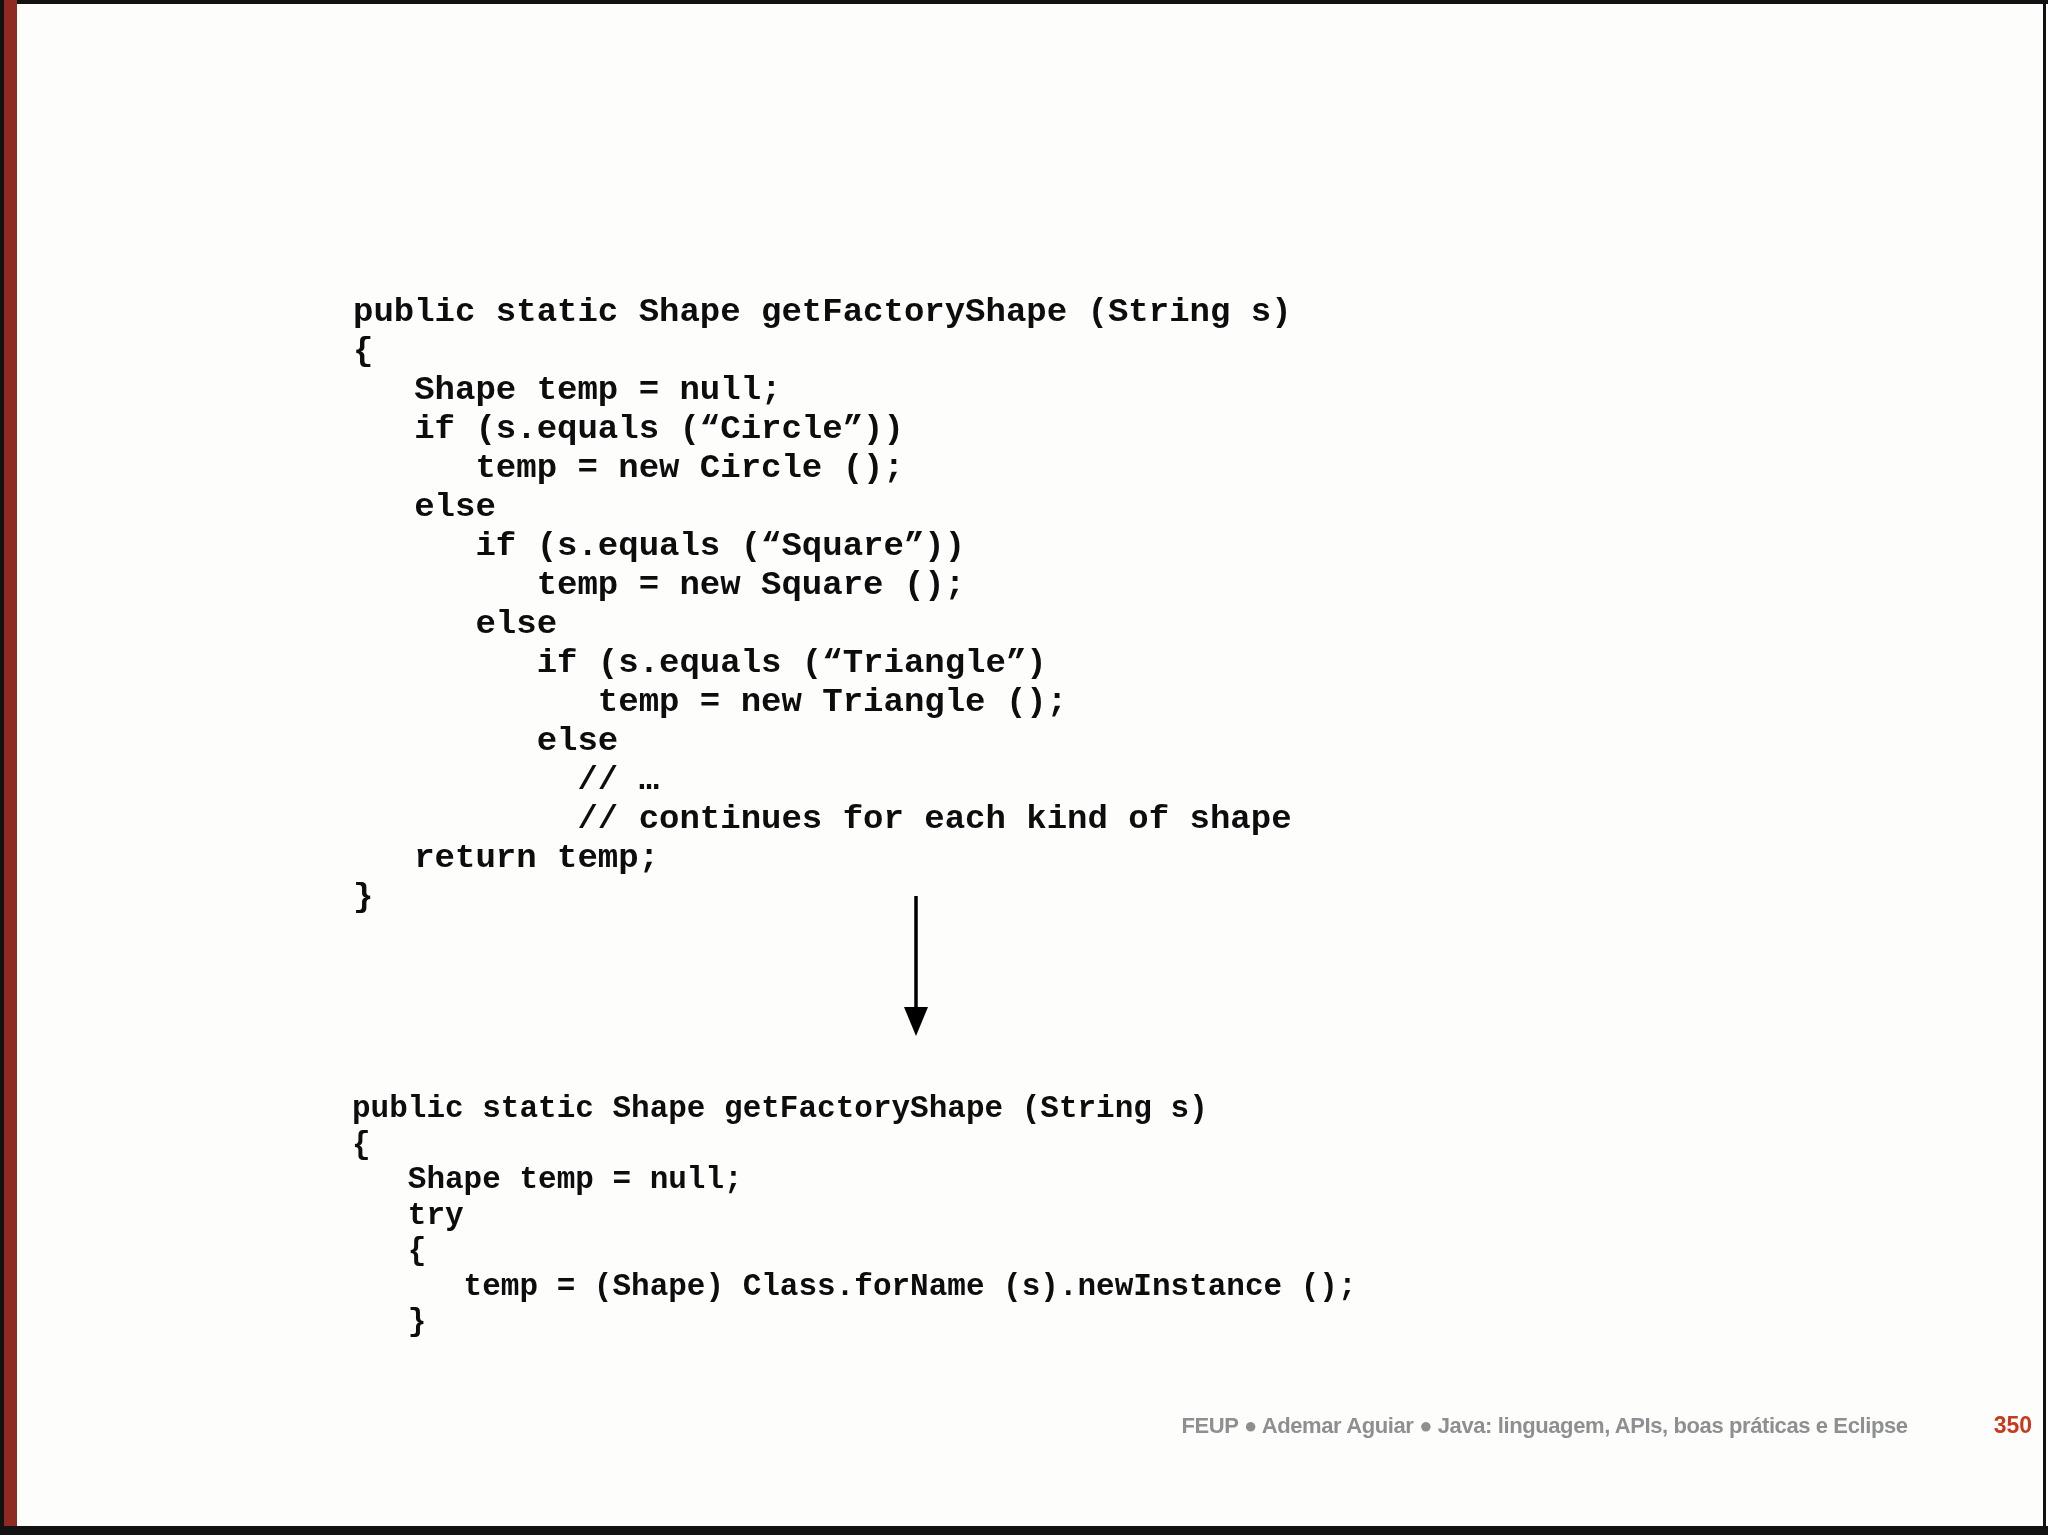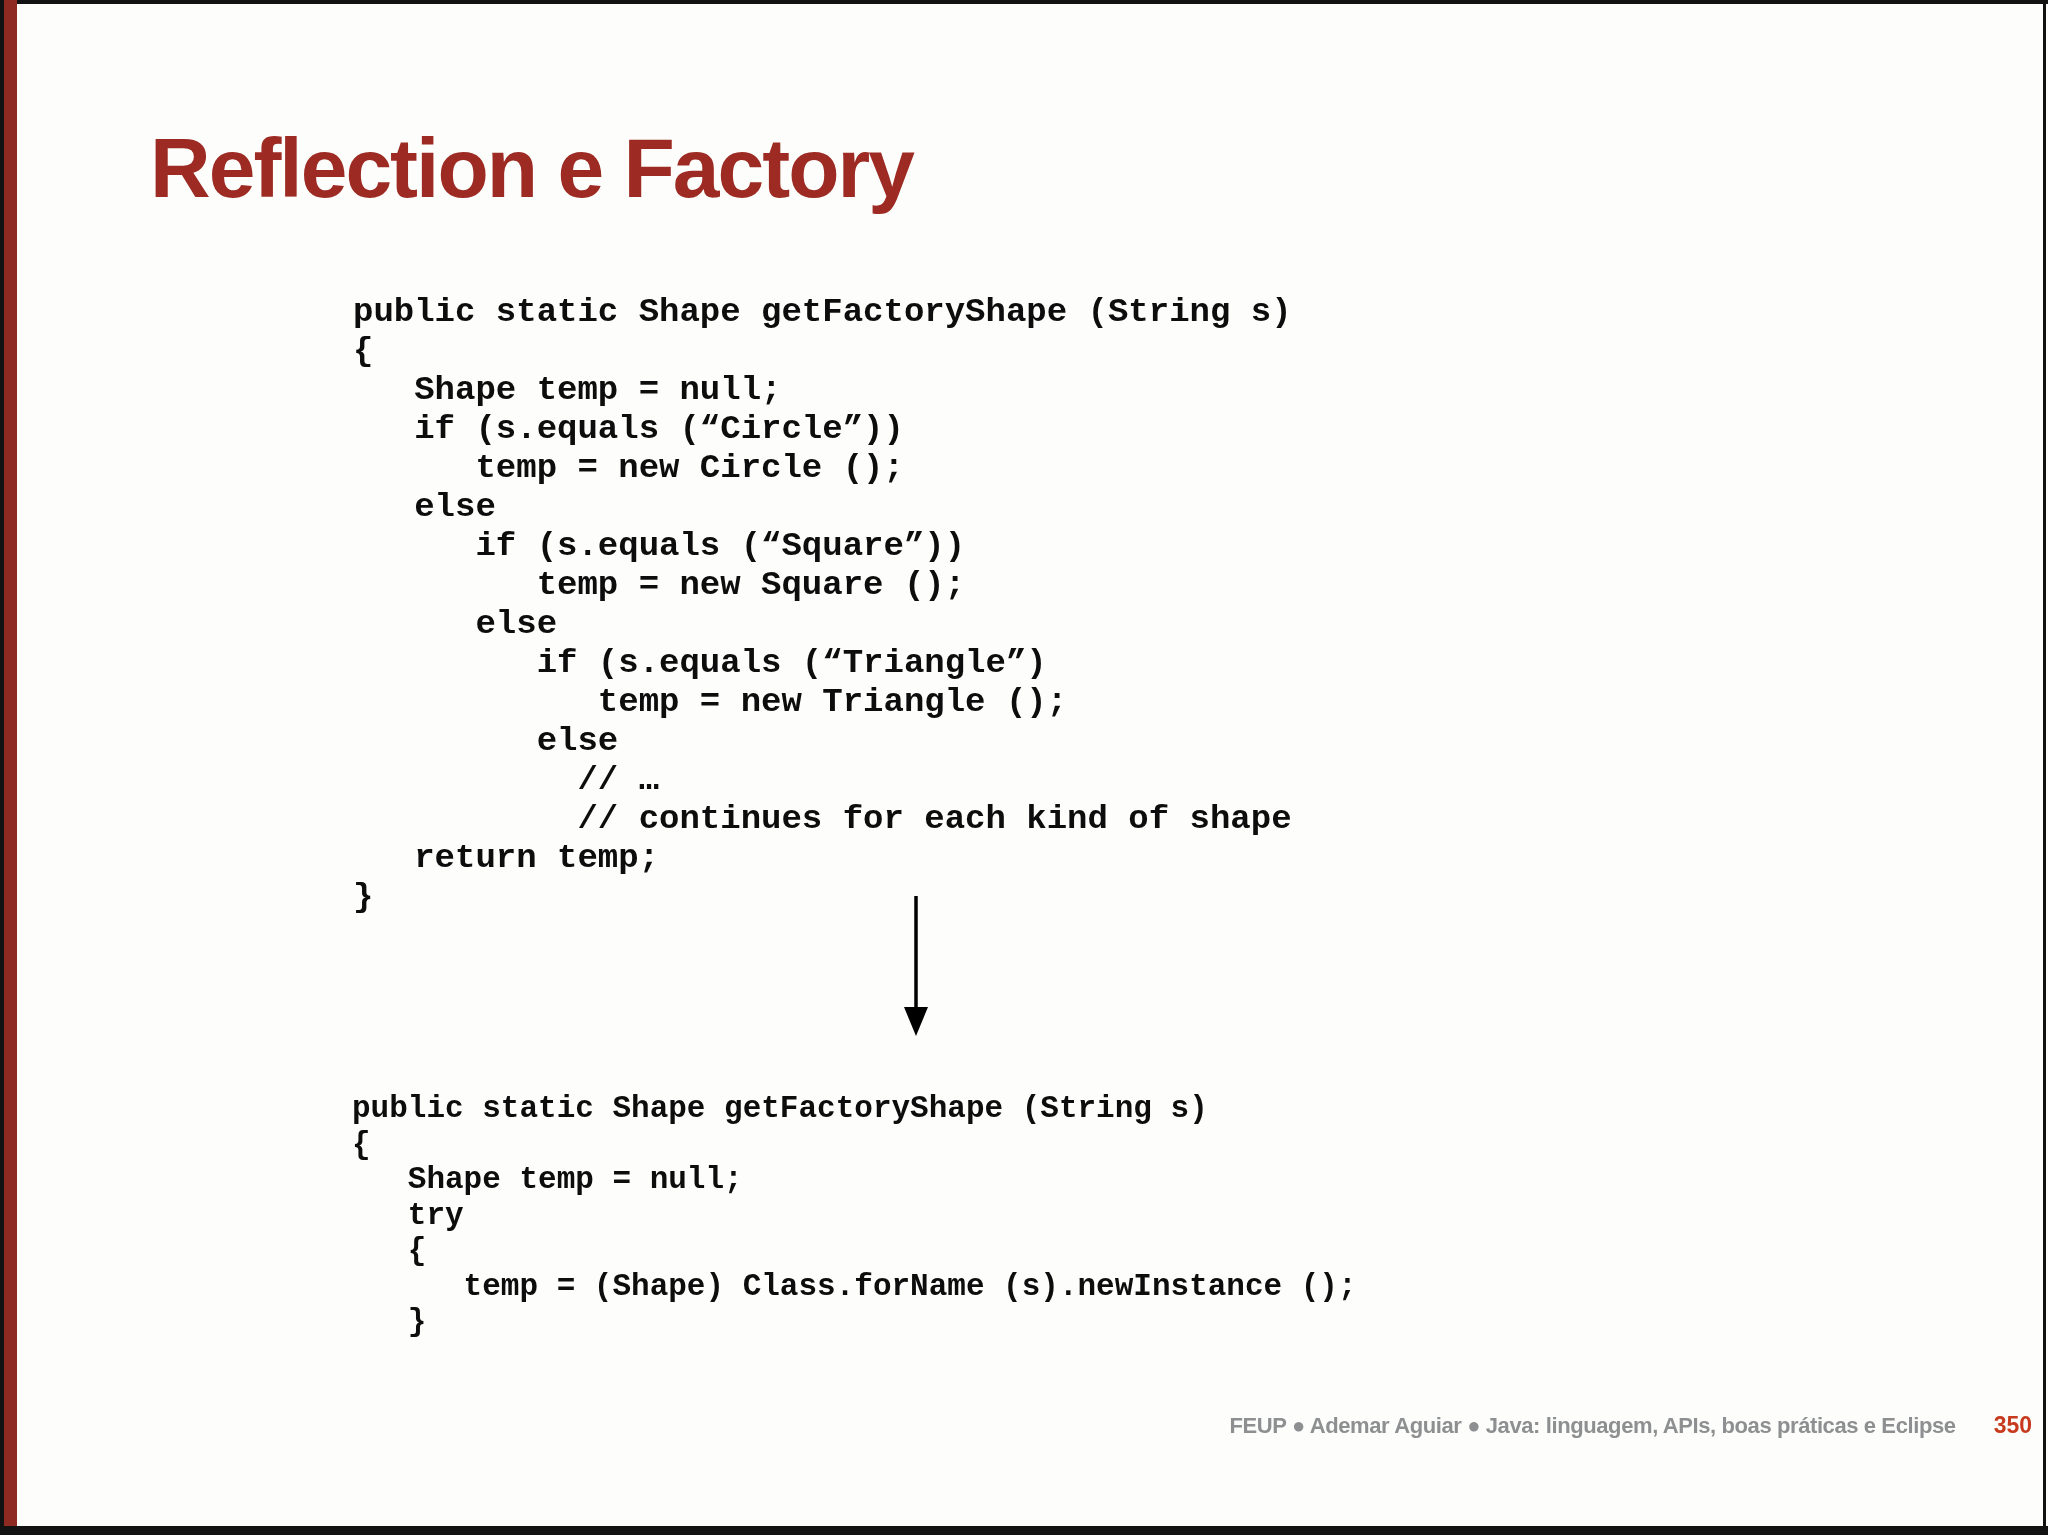--- a/index.html
+++ b/index.html
@@ -35,33 +35,32 @@
   }
   .code-1{left:345px;top:285px;font-size:34px;line-height:39px;}
   .code-2{left:344px;top:1083px;font-size:31px;line-height:35.5px;}
   .down-arrow{position:absolute;left:902px;top:895px;width:28px;height:142px;}
   .footer{
     position:absolute;right:16px;top:1412px;height:26px;
     display:flex;align-items:baseline;gap:38px;
     font-family:"Liberation Sans",sans-serif;
   }
   .footer-credits{color:var(--footer_gray);font-size:22px;font-weight:bold;letter-spacing:-0.4px;}
-  .footer-page{color:var(--page_red);font-size:23px;font-weight:bold;}
+  .footer-page{color:var(--page_red);font-size:23px;font-weight:bold;margin-left:48px;}
 </style>
 </head>
 <body>
 
 <div class="slide">
 
   <div class="border-top"></div>
   <div class="border-left"></div>
   <div class="border-right"></div>
   <div class="accent-stripe"></div>
 
-  <h1 class="slide-title">Reflection e Factory</h1>
 
   <pre class="code code-1">public static Shape getFactoryShape (String s)
 {
    Shape temp = null;
    if (s.equals (“Circle”))
       temp = new Circle ();
    else
       if (s.equals (“Square”))
          temp = new Square ();
       else

